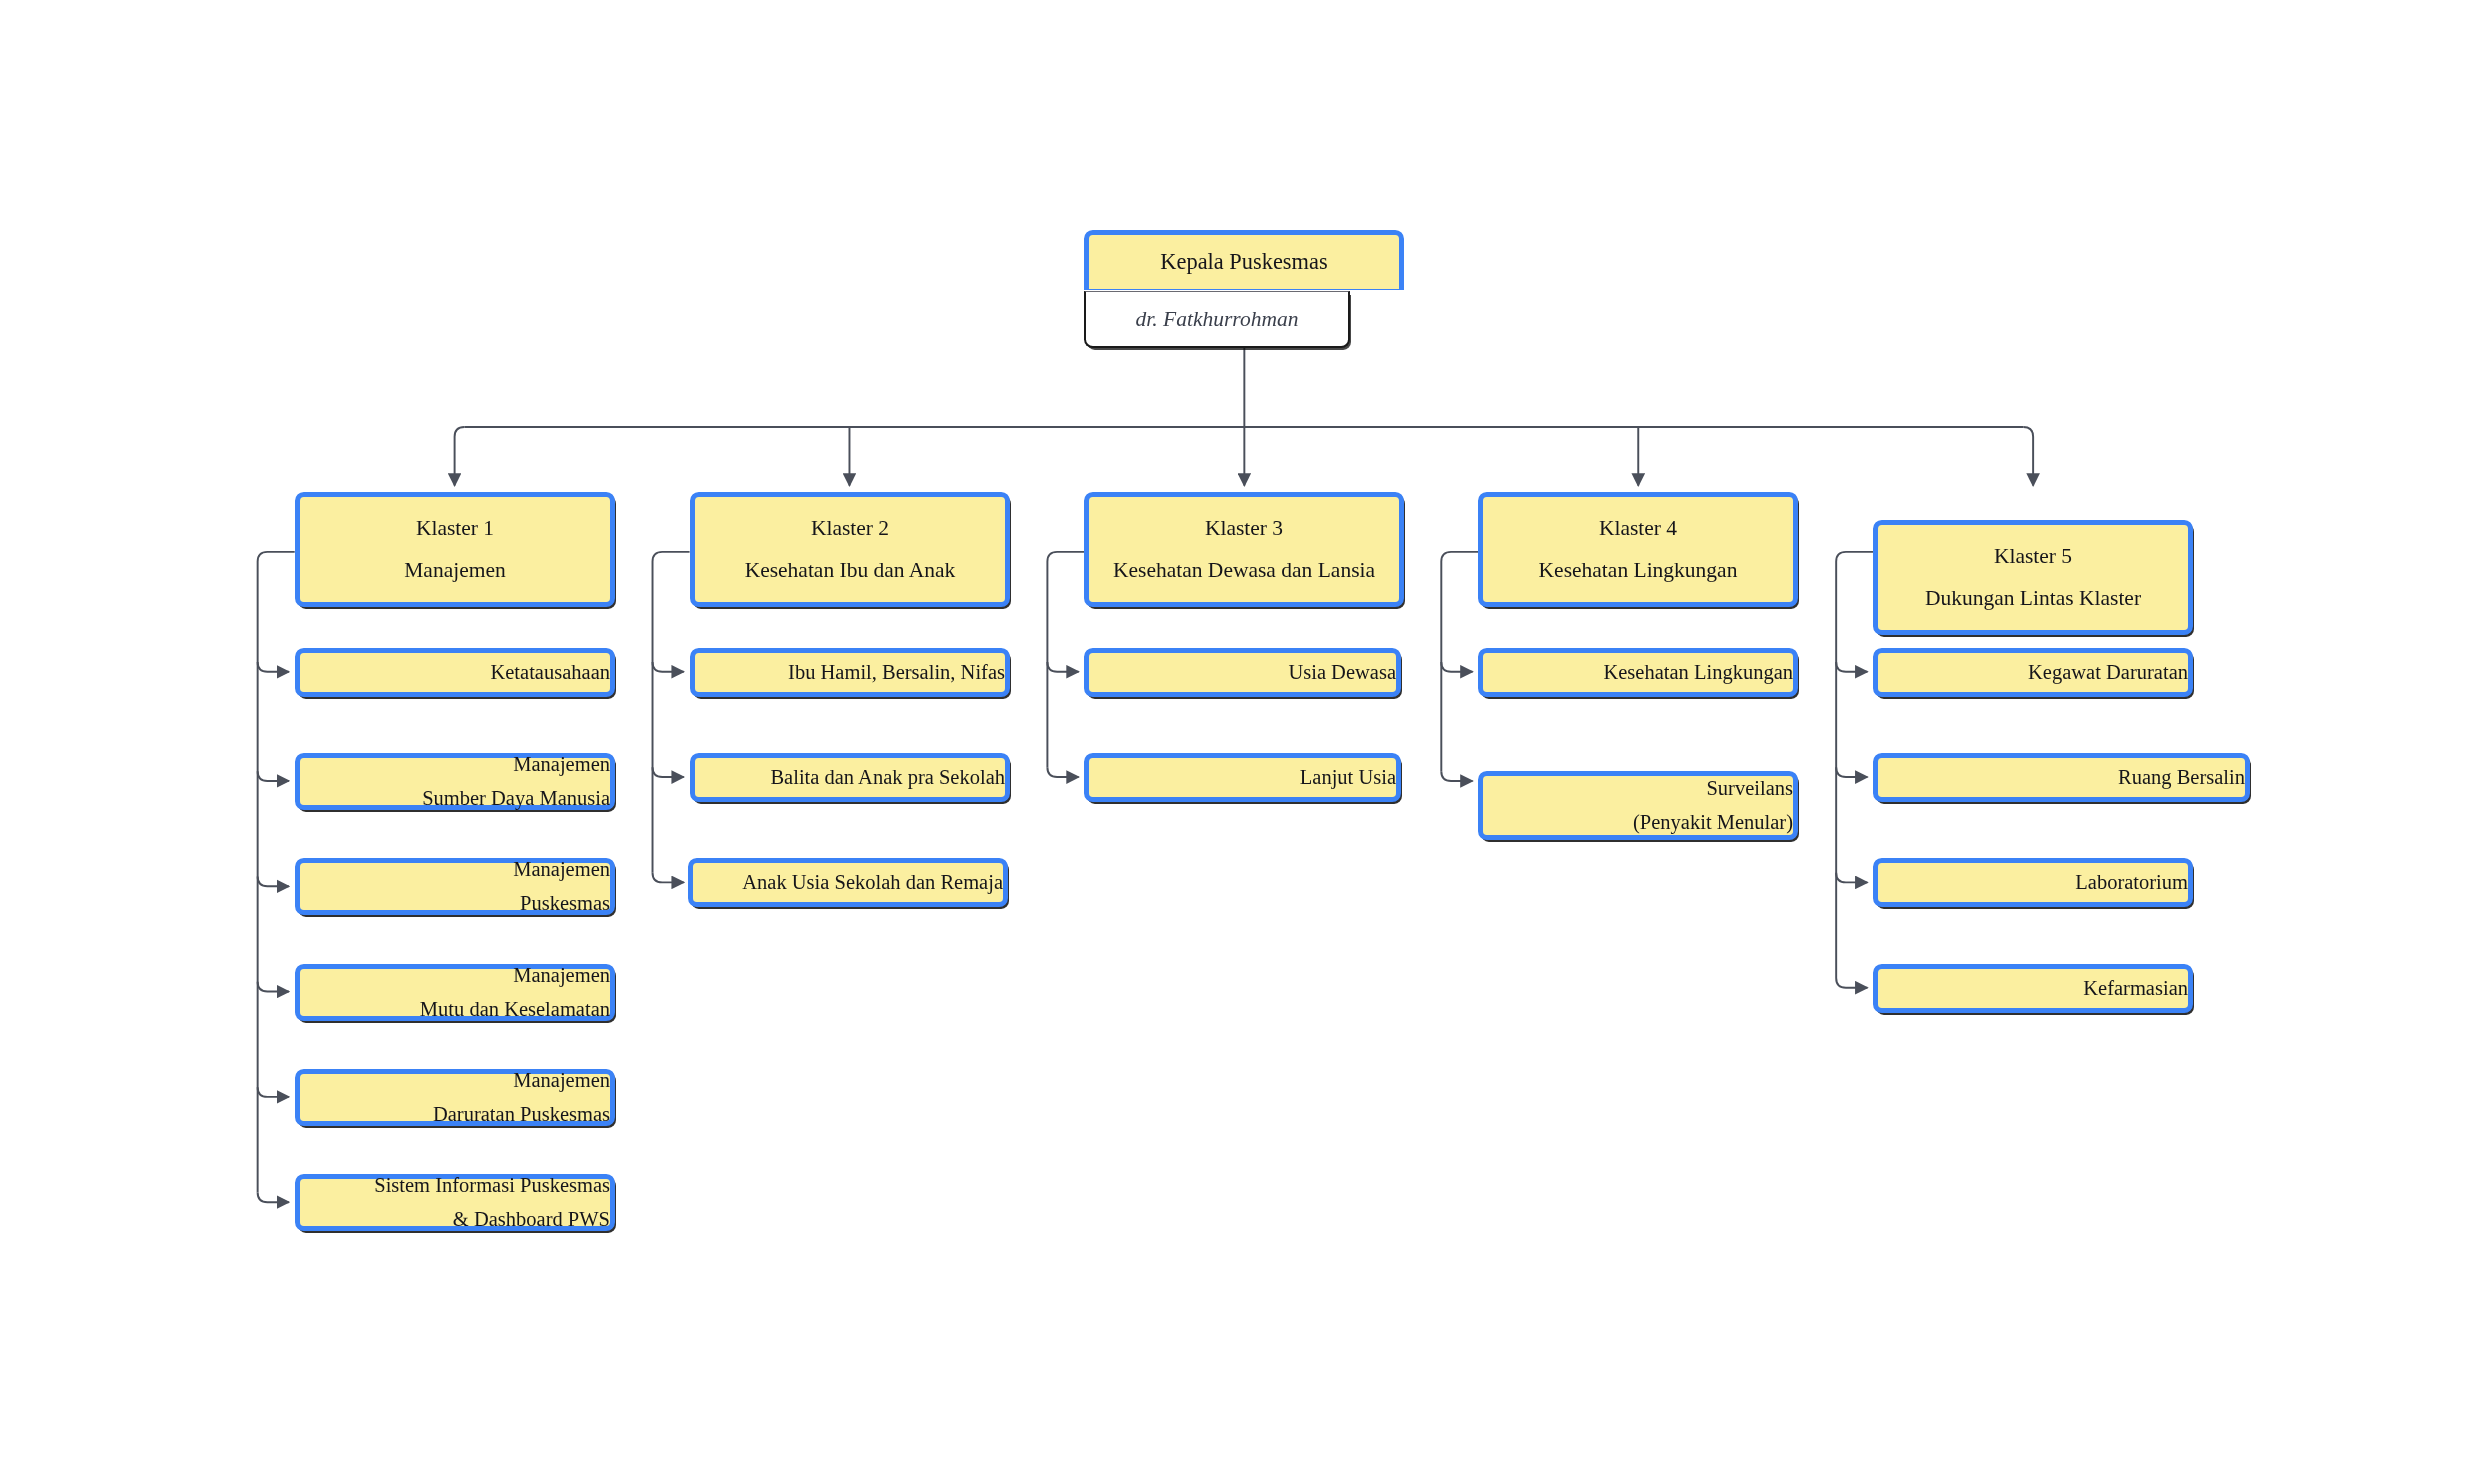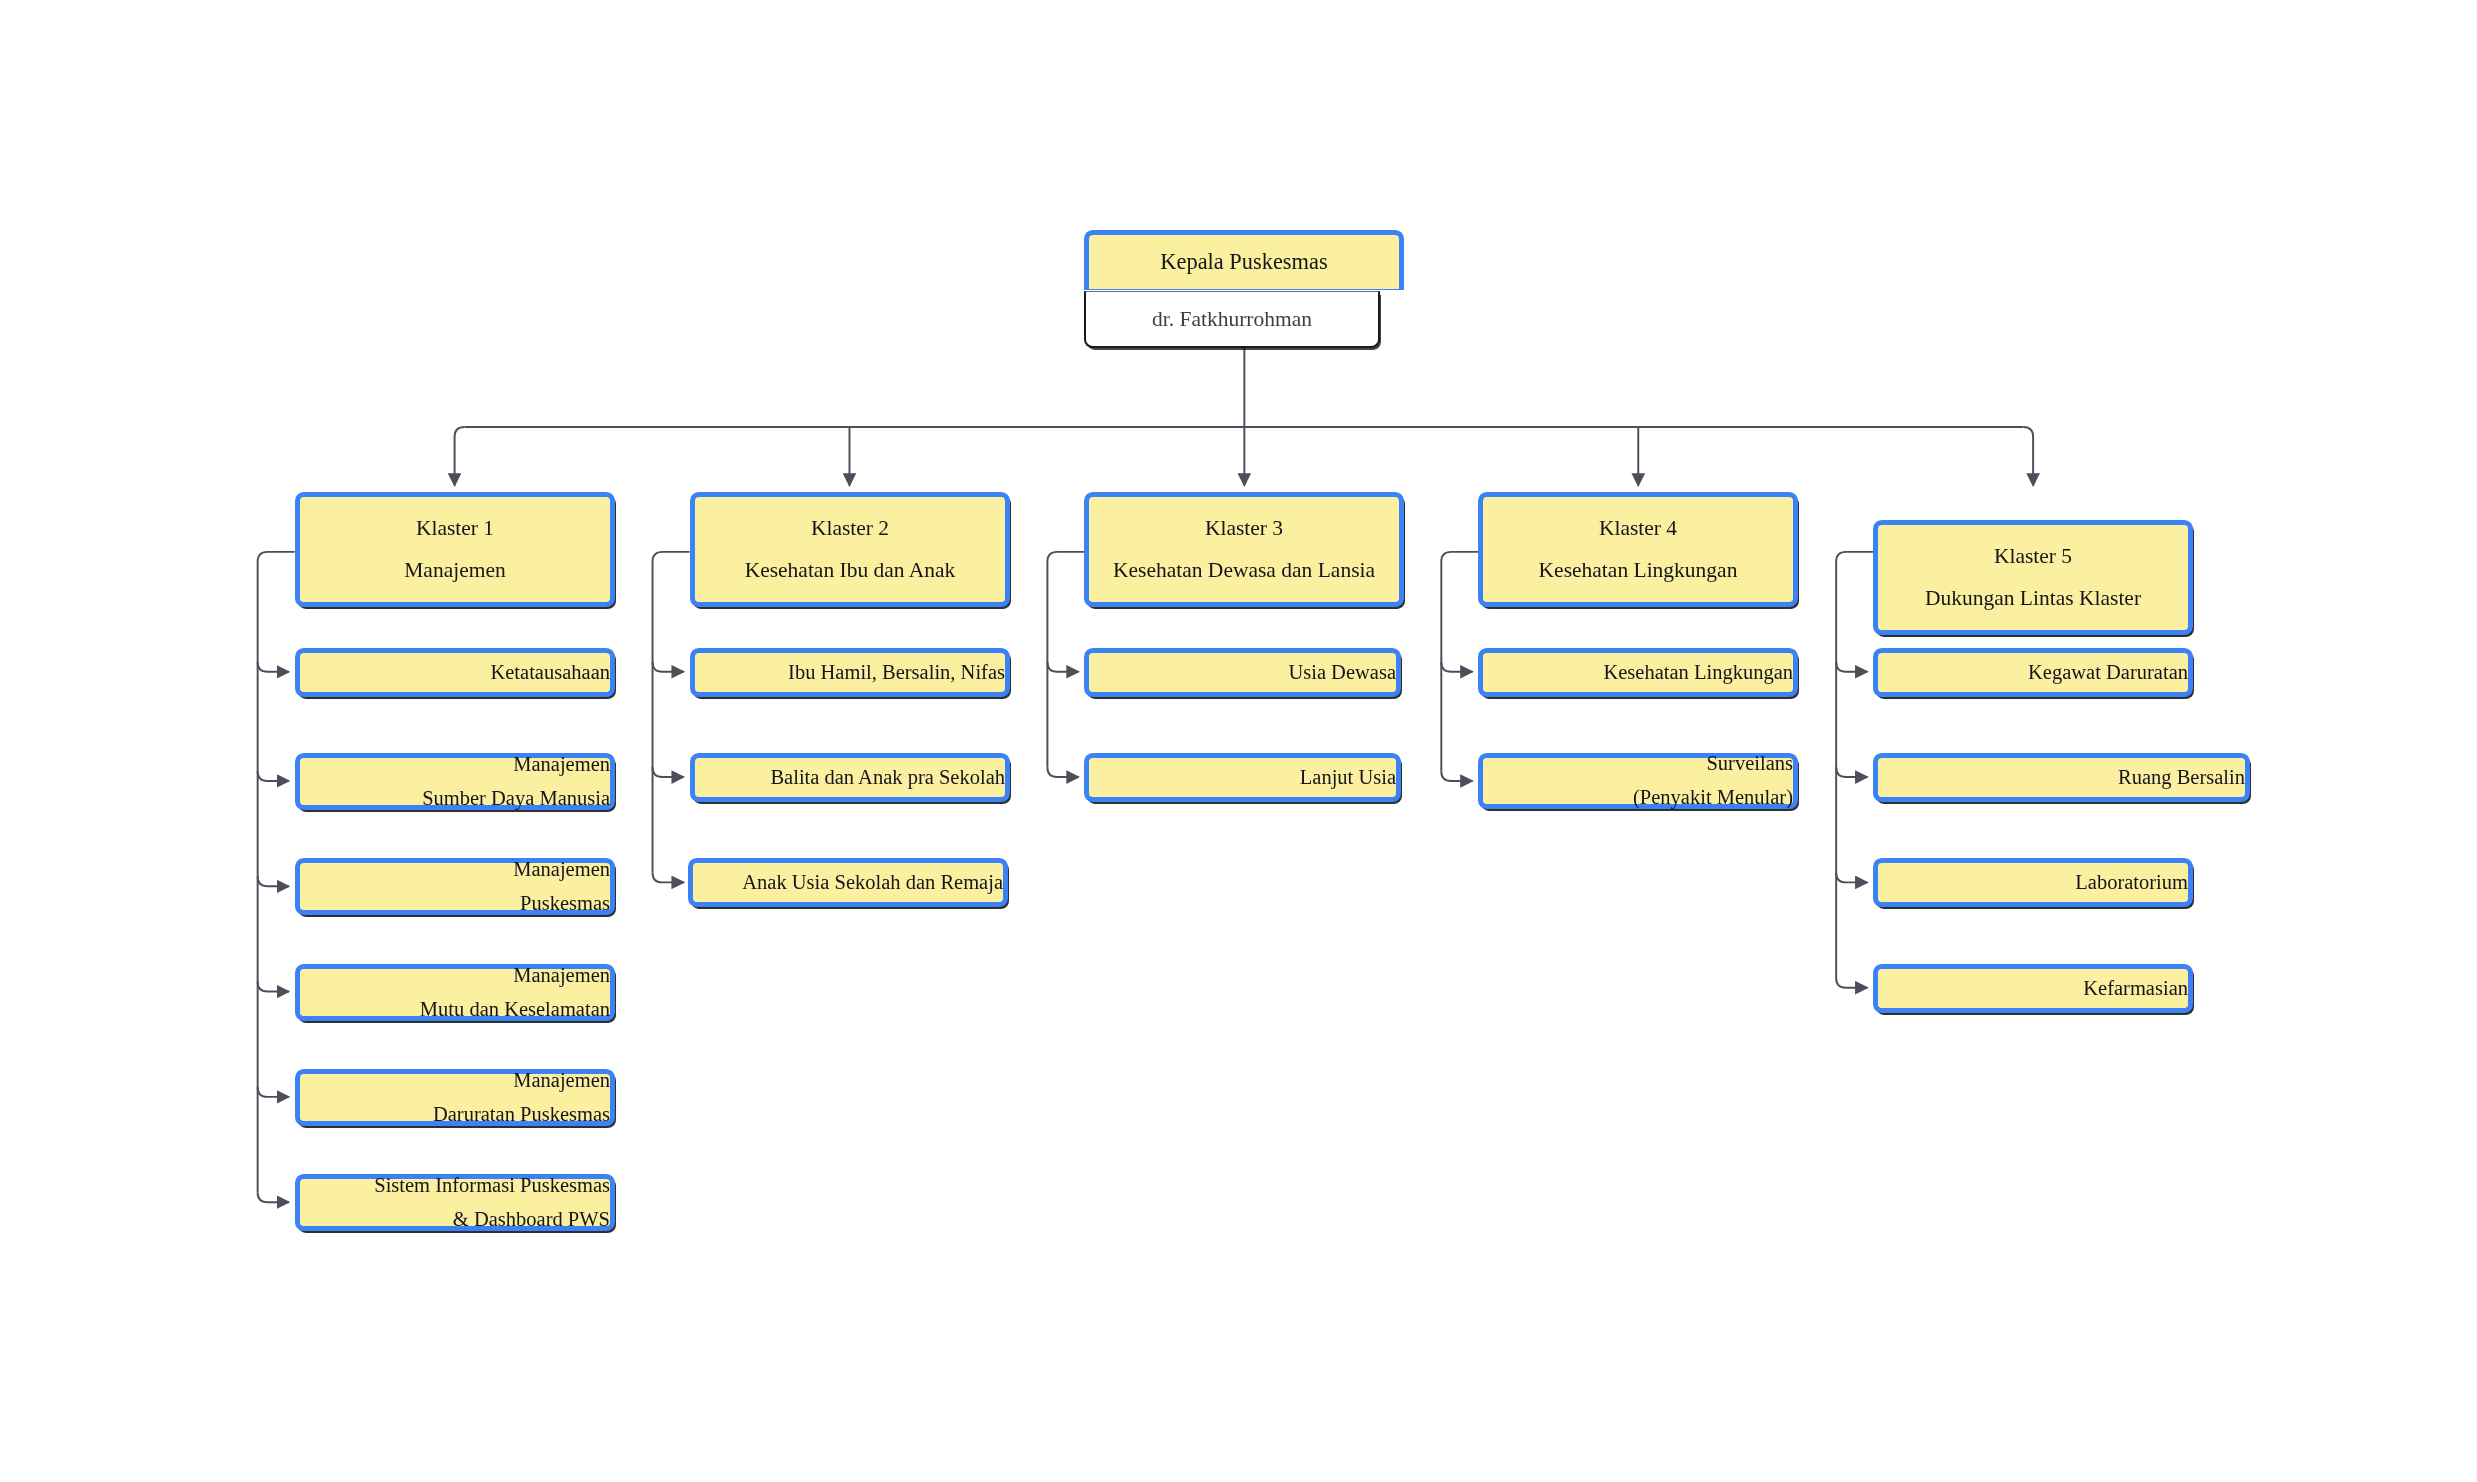--- a/index.html
+++ b/index.html
@@ -107,21 +107,21 @@
         <path d="M 1883 787 Q 1883 797 1893 797 L 1915 797" marker-end="url(#arrow)"></path>
         <path d="M 1883 895 Q 1883 905 1893 905 L 1915 905" marker-end="url(#arrow)"></path>
         <path d="M 1883 1003 Q 1883 1013 1893 1013 L 1915 1013" marker-end="url(#arrow)"></path>
       </g>
   </svg>
 
   <div class="node root-node" id="root-node" style="left: 1084px; top: 230px; width: 320px; height: 60px;">
     <span class="line">Kepala Puskesmas</span>
   </div>
 
-  <div class="node root-sub" id="root-sub" style="left: 1084px; top: 291px; width: 296px; height: 57px;">
+  <div class="node root-sub" id="root-sub" style="left: 1084px; top: 291px; width: 266px; height: 57px; font-style: italic;">
     <span class="line">dr. Fatkhurrohman</span>
   </div>
 
   <div id="node-layer">
       <div class="node cluster-node" style="left: 295px; top: 492px; width: 320px; height: 115px;">
         <span class="line">Klaster 1</span>
         <span class="line">Manajemen</span>
       </div>
       <div class="node leaf-node" style="left: 295px; top: 648px; width: 320px; height: 49px;">
         <span class="line">Ketatausahaan</span>
@@ -169,21 +169,21 @@
       <div class="node leaf-node" style="left: 1084px; top: 753px; width: 317px; height: 49px;">
         <span class="line">Lanjut Usia</span>
       </div>
       <div class="node cluster-node" style="left: 1478px; top: 492px; width: 320px; height: 115px;">
         <span class="line">Klaster 4</span>
         <span class="line">Kesehatan Lingkungan</span>
       </div>
       <div class="node leaf-node" style="left: 1478px; top: 648px; width: 320px; height: 49px;">
         <span class="line">Kesehatan Lingkungan</span>
       </div>
-      <div class="node leaf-node" style="left: 1478px; top: 753px; width: 320px; height: 56px;">
+      <div class="node leaf-node" style="left: 1478px; top: 771px; width: 320px; height: 69px;">
         <span class="line">Surveilans</span>
         <span class="line">(Penyakit Menular)</span>
       </div>
       <div class="node cluster-node" style="left: 1873px; top: 520px; width: 320px; height: 115px;">
         <span class="line">Klaster 5</span>
         <span class="line">Dukungan Lintas Klaster</span>
       </div>
       <div class="node leaf-node" style="left: 1873px; top: 648px; width: 320px; height: 49px;">
         <span class="line">Kegawat Daruratan</span>
       </div>

